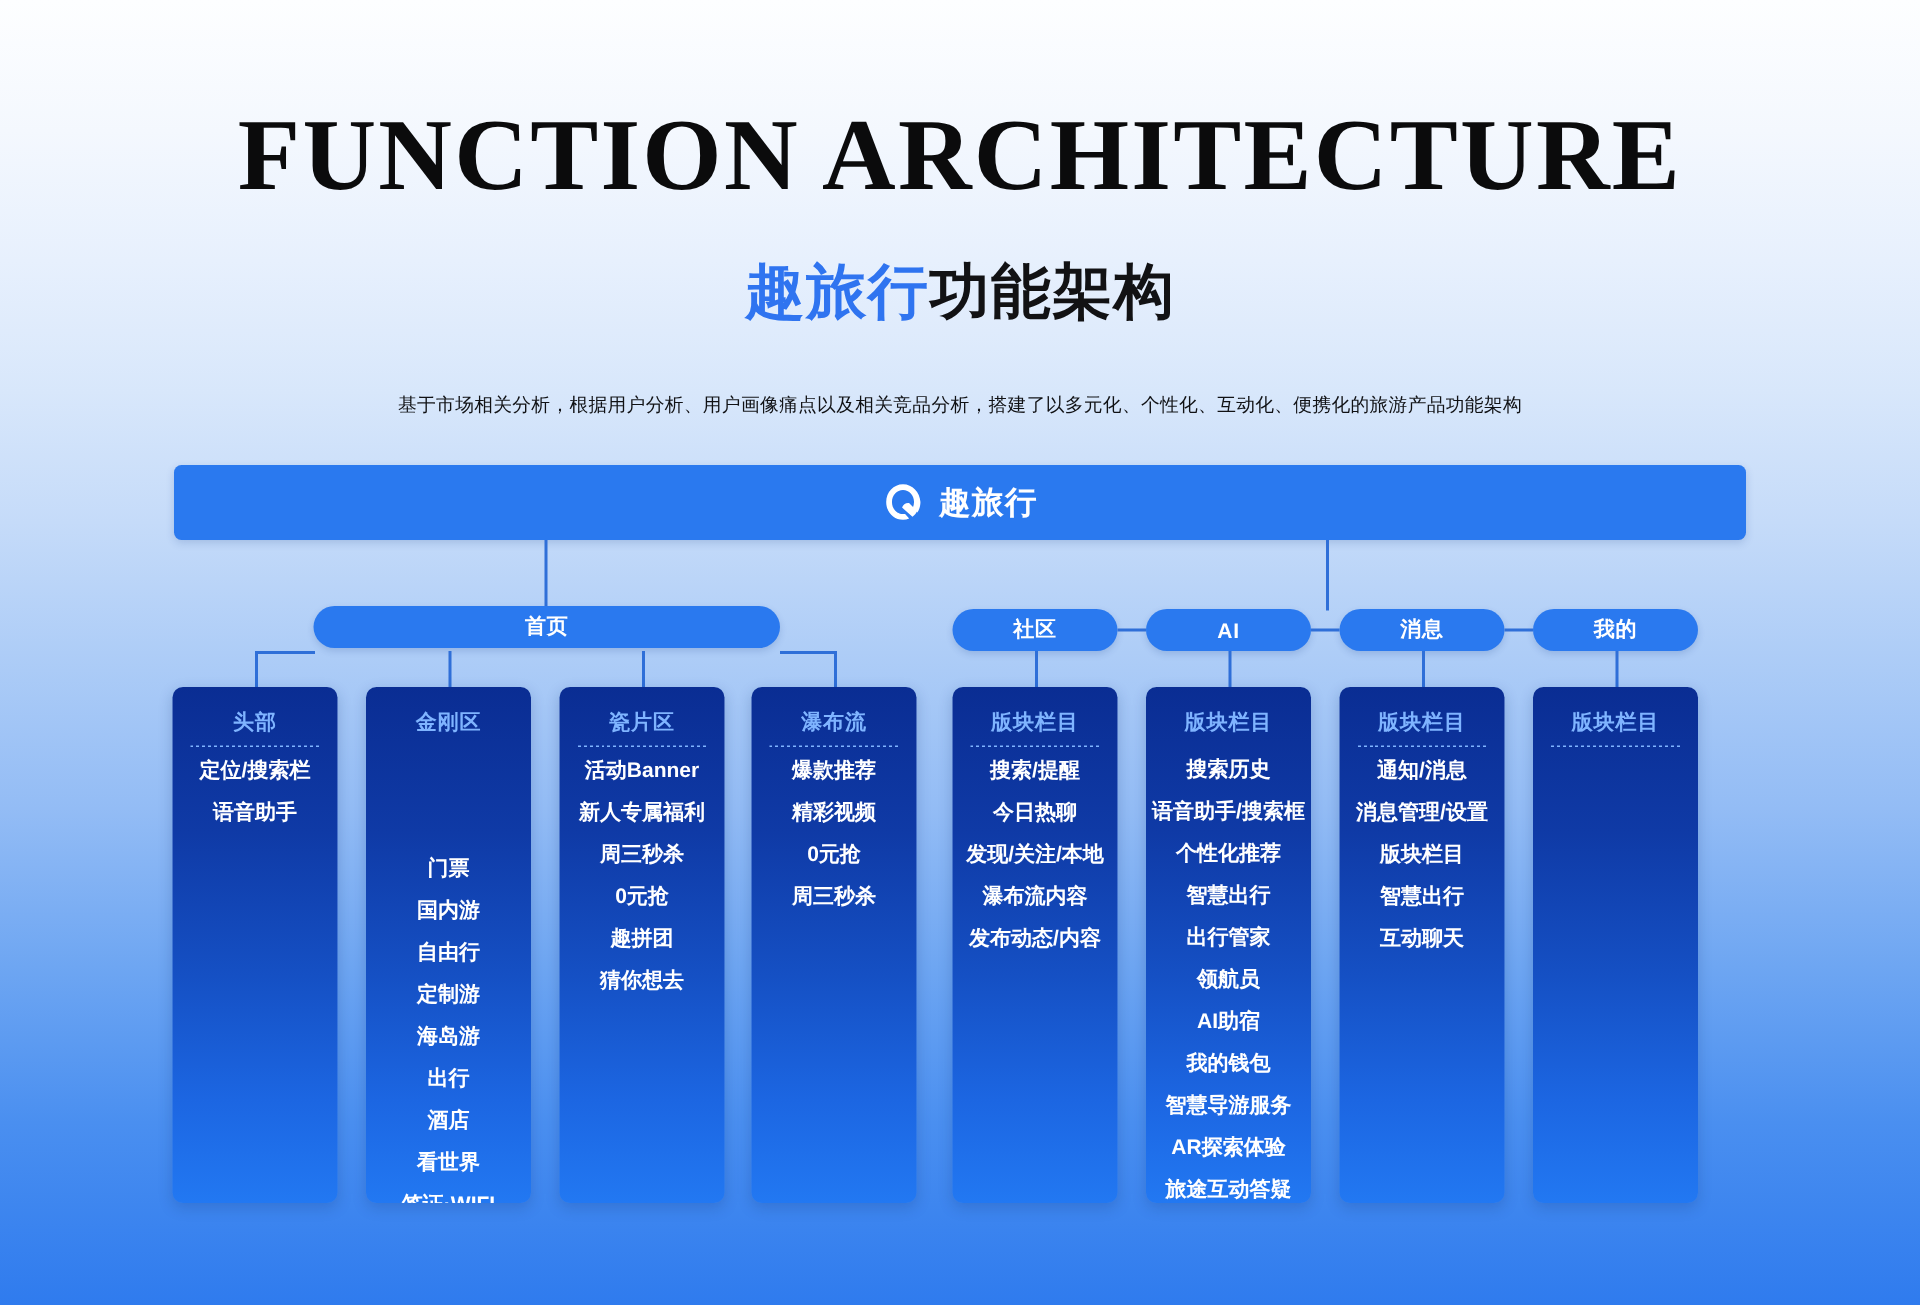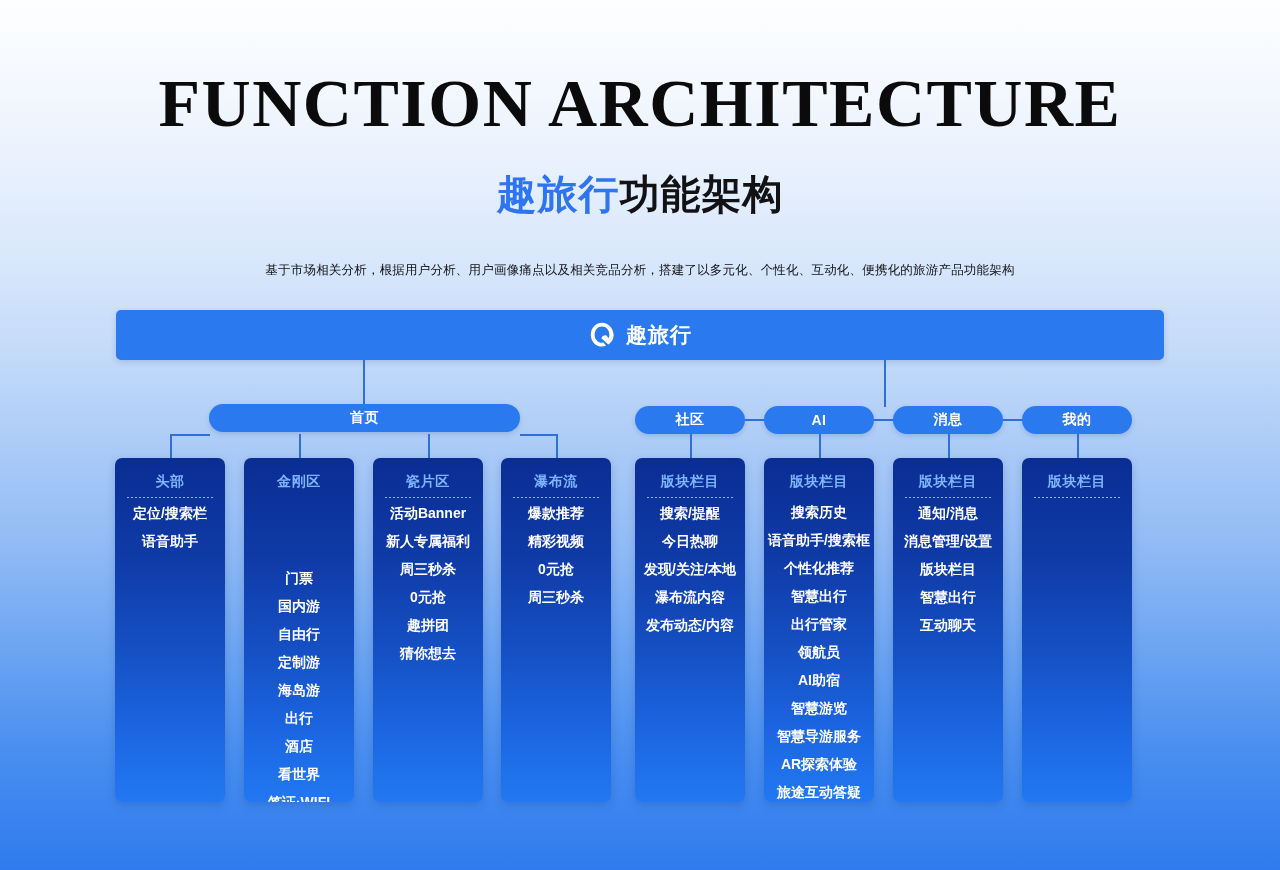--- a/index.html
+++ b/index.html
@@ -250,21 +250,21 @@
     <div class="card-title">版块栏目</div>
     <div class="card-divider"></div>
     <div class="card-items">
         <div class="card-item">搜索历史</div>
         <div class="card-item">语音助手/搜索框</div>
         <div class="card-item">个性化推荐</div>
         <div class="card-item">智慧出行</div>
         <div class="card-item">出行管家</div>
         <div class="card-item">领航员</div>
         <div class="card-item">AI助宿</div>
-        <div class="card-item">智慧游览</div>
+        <div class="card-item">我的钱包</div>
         <div class="card-item">智慧导游服务</div>
         <div class="card-item">AR探索体验</div>
         <div class="card-item">旅途互动答疑</div>
       </div>
   </div>
 
   <div class="card" style="left:893px;">
     <div class="card-title">版块栏目</div>
     <div class="card-divider"></div>
     <div class="card-items">

